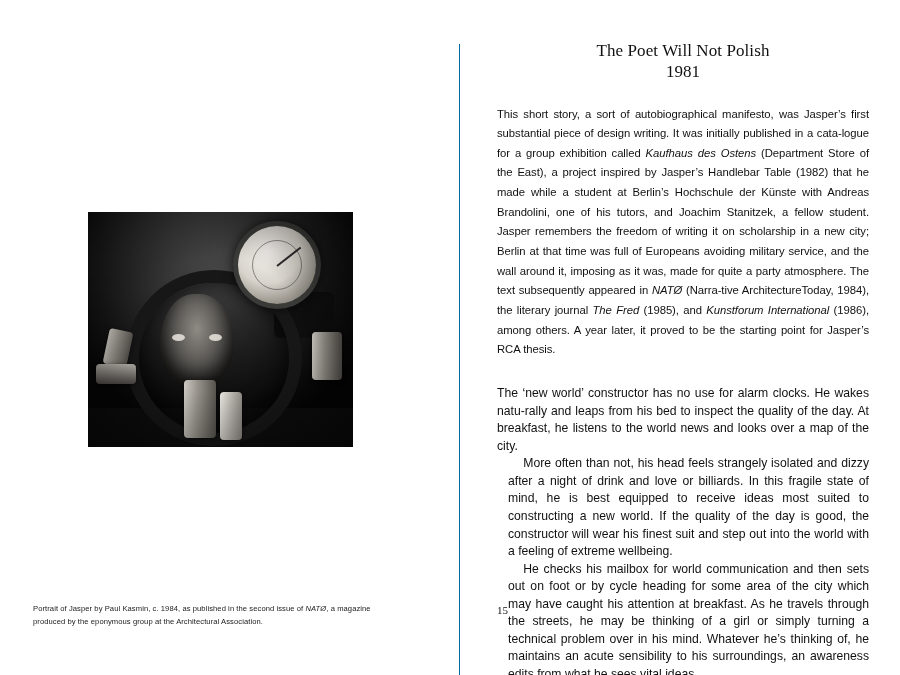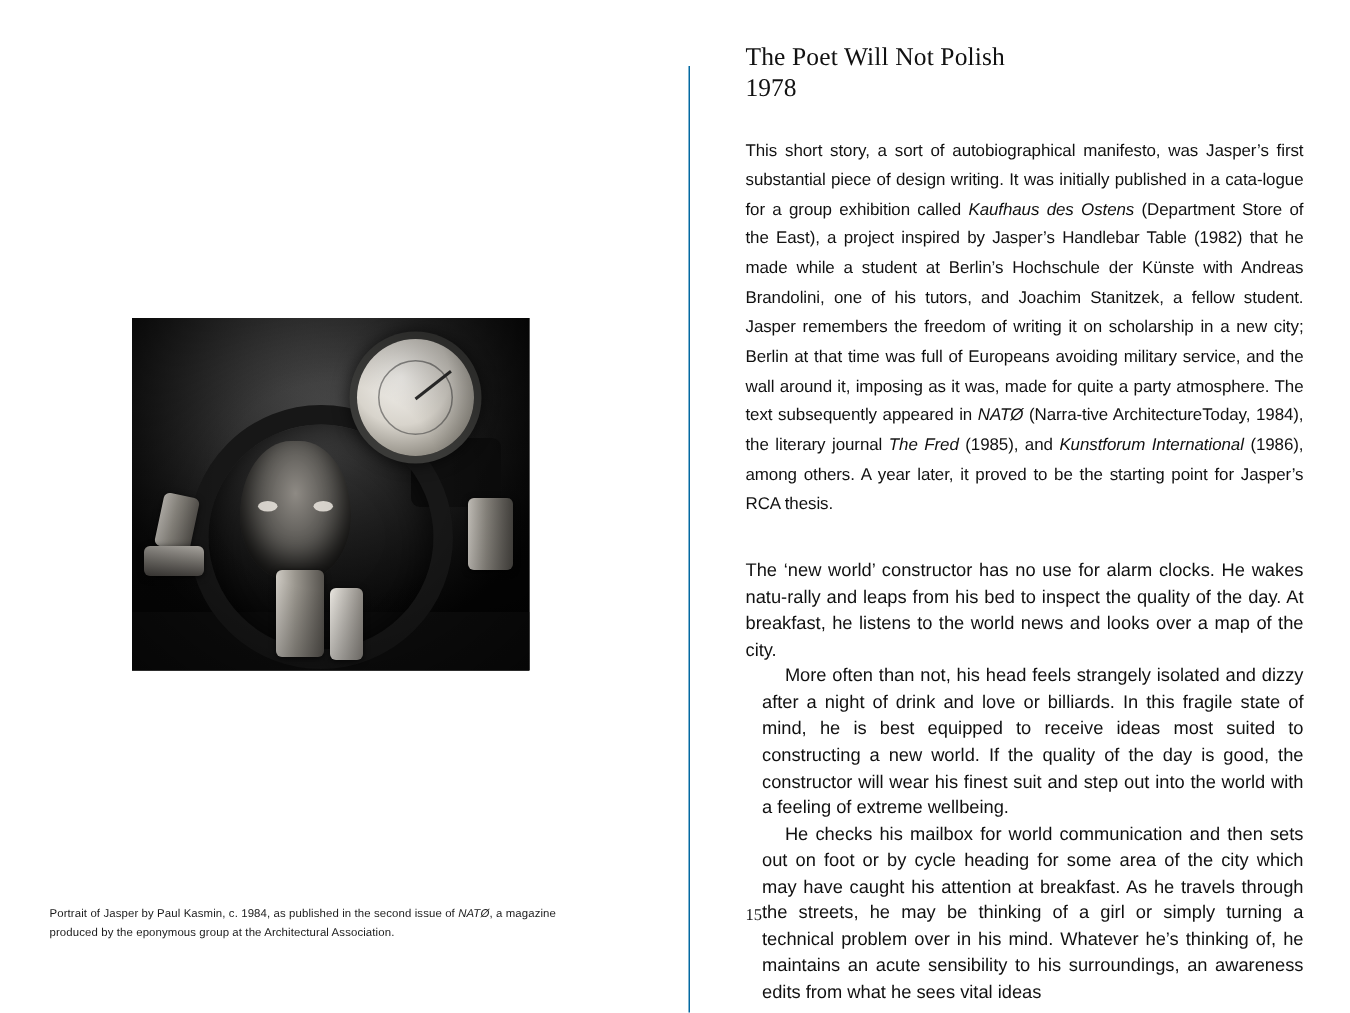--- a/index.html
+++ b/index.html
@@ -154,21 +154,22 @@
 
   
   .rp-inner {
     position: absolute;
     left: 37px;
     top: 0;
     width: 372px;
     height: 675px;
   }
   .title-block {
-    margin-top: 27px;
+    text-align: center;
+    margin-top: 40px;
     font-family: "Liberation Serif", serif;
   }
   .title-line1 {
     font-size: 17px;
     line-height: 1.25;
     letter-spacing: .005em;
   }
   .title-line2 {
     font-size: 17px;
     line-height: 1.25;
@@ -231,21 +232,21 @@
       <span>Portrait of Jasper by Paul Kasmin, c. 1984, as published in the second issue of </span><i>NATØ</i><span>, a magazine produced by the eponymous group at the Architectural Association.</span>
     </div>
 
   </div>
 
   <div class="page page-right">
     <div class="rp-inner">
 
       <div class="title-block">
         <div class="title-line1">The Poet Will Not Polish</div>
-        <div class="title-line2">1978</div>
+        <div class="title-line2">1981</div>
       </div>
 
       <div class="intro"><span>This short story, a sort of autobiographical manifesto, was Jasper’s first substantial piece of design writing. It was initially published in a cata-logue for a group exhibition called </span><i>Kaufhaus des Ostens</i><span> (Department Store of the East), a project inspired by Jasper’s Handlebar Table (1982) that he made while a student at Berlin’s Hochschule der Künste with Andreas Brandolini, one of his tutors, and Joachim Stanitzek, a fellow student. Jasper remembers the freedom of writing it on scholarship in a new city; Berlin at that time was full of Europeans avoiding military service, and the wall around it, imposing as it was, made for quite a party atmosphere. The text subsequently appeared in </span><i>NATØ</i><span> (Narra-tive ArchitectureToday, 1984), the literary journal </span><i>The Fred</i><span> (1985), and </span><i>Kunstforum International</i><span> (1986), among others. A year later, it proved to be the starting point for Jasper’s RCA thesis.</span></div>
 
       <div class="body-text">
           <p>The ‘new world’ constructor has no use for alarm clocks. He wakes natu-rally and leaps from his bed to inspect the quality of the day. At breakfast, he listens to the world news and looks over a map of the city.</p>
           <p>More often than not, his head feels strangely isolated and dizzy after a night of drink and love or billiards. In this fragile state of mind, he is best equipped to receive ideas most suited to constructing a new world. If the quality of the day is good, the constructor will wear his finest suit and step out into the world with a feeling of extreme wellbeing.</p>
           <p>He checks his mailbox for world communication and then sets out on foot or by cycle heading for some area of the city which may have caught his attention at breakfast. As he travels through the streets, he may be thinking of a girl or simply turning a technical problem over in his mind. Whatever he’s thinking of, he maintains an acute sensibility to his surroundings, an awareness edits from what he sees vital ideas</p>
         </div>
 

